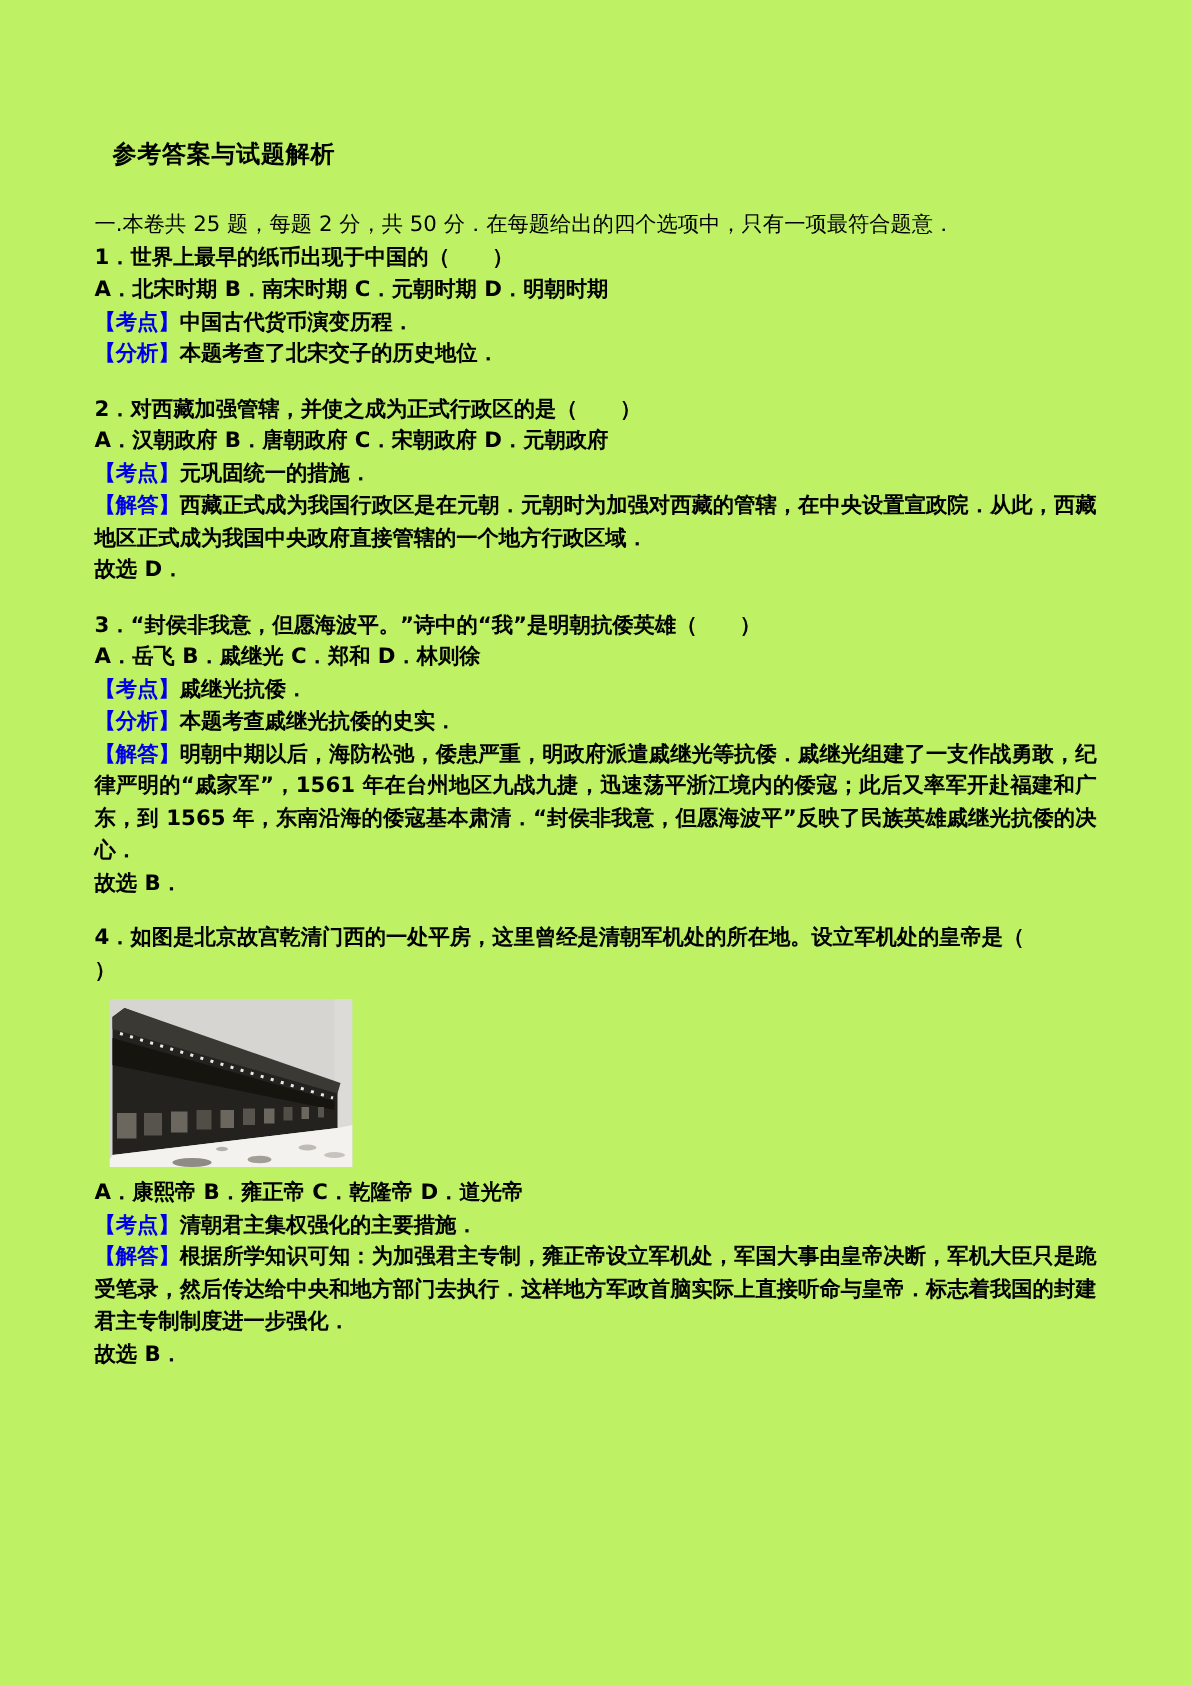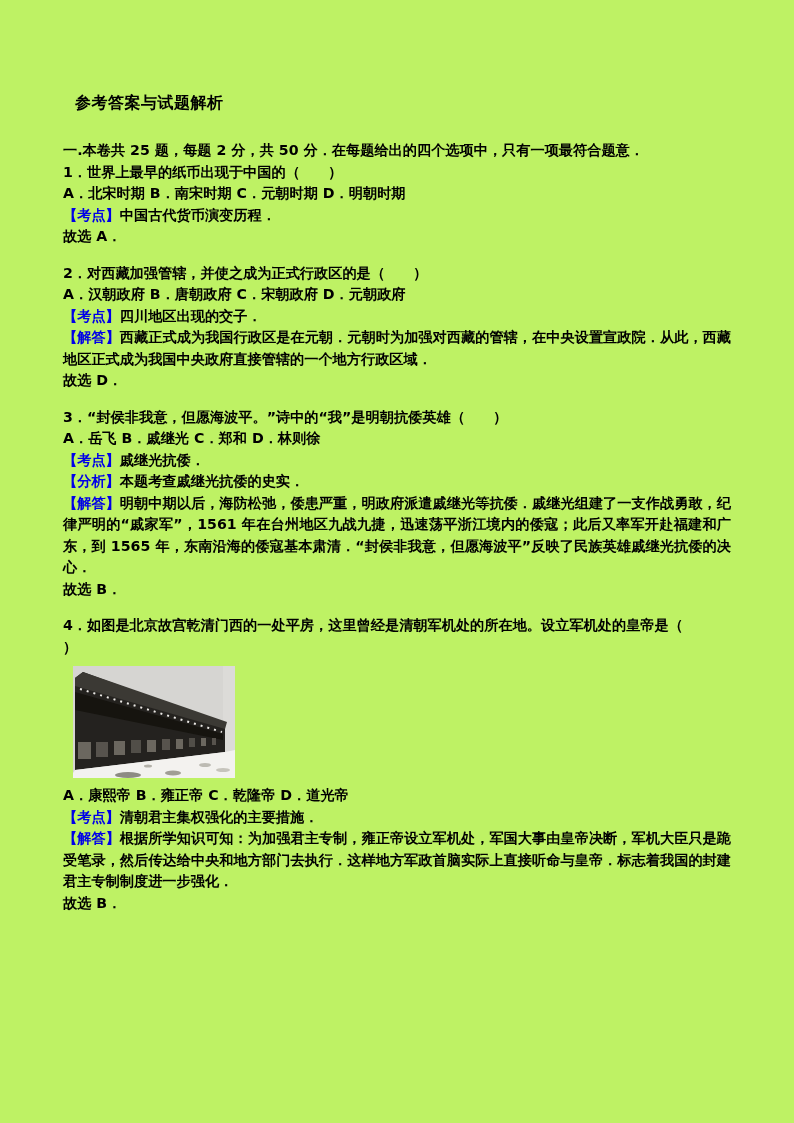--- a/index.html
+++ b/index.html
@@ -24,21 +24,21 @@
   }
   .content {
     position: absolute;
     left: 63px;
     top: 140px;
     width: 668px;
     font-size: 14.2px;
     line-height: 21.5px;
   }
   .section-heading {
-    font-weight: bold;
+    font-weight: normal;
     text-align: justify;
   }
   section.q { margin-top: 15px; font-weight: bold; }
   section.q.q-first { margin-top: 0; }
   .ln { white-space: nowrap; }
   .para { text-align: justify; }
   .tag { color: #0000e8; }
   .photo {
     margin: 8px 0 7px 10px;
     width: 162px;
@@ -55,27 +55,27 @@
   <h1 class="doc-title">参考答案与试题解析</h1>
 
   <div class="content">
 
     <div class="section-heading">一.本卷共 25 题，每题 2 分，共 50 分．在每题给出的四个选项中，只有一项最符合题意．</div>
 
     <section class="q q-first">
       <div class="ln">1．世界上最早的纸币出现于中国的（　　）</div>
       <div class="ln">A．北宋时期 B．南宋时期 C．元朝时期 D．明朝时期</div>
       <div class="ln"><span class="tag">【考点】</span><span>中国古代货币演变历程．</span></div>
-      <div class="ln">故选 A．</div>
+      <div class="ln"><span class="tag">【分析】</span><span>本题考查了北宋交子的历史地位．</span></div>
     </section>
 
     <section class="q">
       <div class="ln">2．对西藏加强管辖，并使之成为正式行政区的是（　　）</div>
       <div class="ln">A．汉朝政府 B．唐朝政府 C．宋朝政府 D．元朝政府</div>
-      <div class="ln"><span class="tag">【考点】</span><span>四川地区出现的交子．</span></div>
+      <div class="ln"><span class="tag">【考点】</span><span>元巩固统一的措施．</span></div>
       <div class="para"><span class="tag">【解答】</span><span>西藏正式成为我国行政区是在元朝．元朝时为加强对西藏的管辖，在中央设置宣政院．从此，西藏地区正式成为我国中央政府直接管辖的一个地方行政区域．</span></div>
       <div class="ln">故选 D．</div>
     </section>
 
     <section class="q">
       <div class="ln">3．“封侯非我意，但愿海波平。”诗中的“我”是明朝抗倭英雄（　　）</div>
       <div class="ln">A．岳飞 B．戚继光 C．郑和 D．林则徐</div>
       <div class="ln"><span class="tag">【考点】</span><span>戚继光抗倭．</span></div>
       <div class="ln"><span class="tag">【分析】</span><span>本题考查戚继光抗倭的史实．</span></div>
       <div class="para"><span class="tag">【解答】</span><span>明朝中期以后，海防松弛，倭患严重，明政府派遣戚继光等抗倭．戚继光组建了一支作战勇敢，纪律严明的“戚家军”，1561 年在台州地区九战九捷，迅速荡平浙江境内的倭寇；此后又率军开赴福建和广东，到 1565 年，东南沿海的倭寇基本肃清．“封侯非我意，但愿海波平”反映了民族英雄戚继光抗倭的决心．</span></div>

